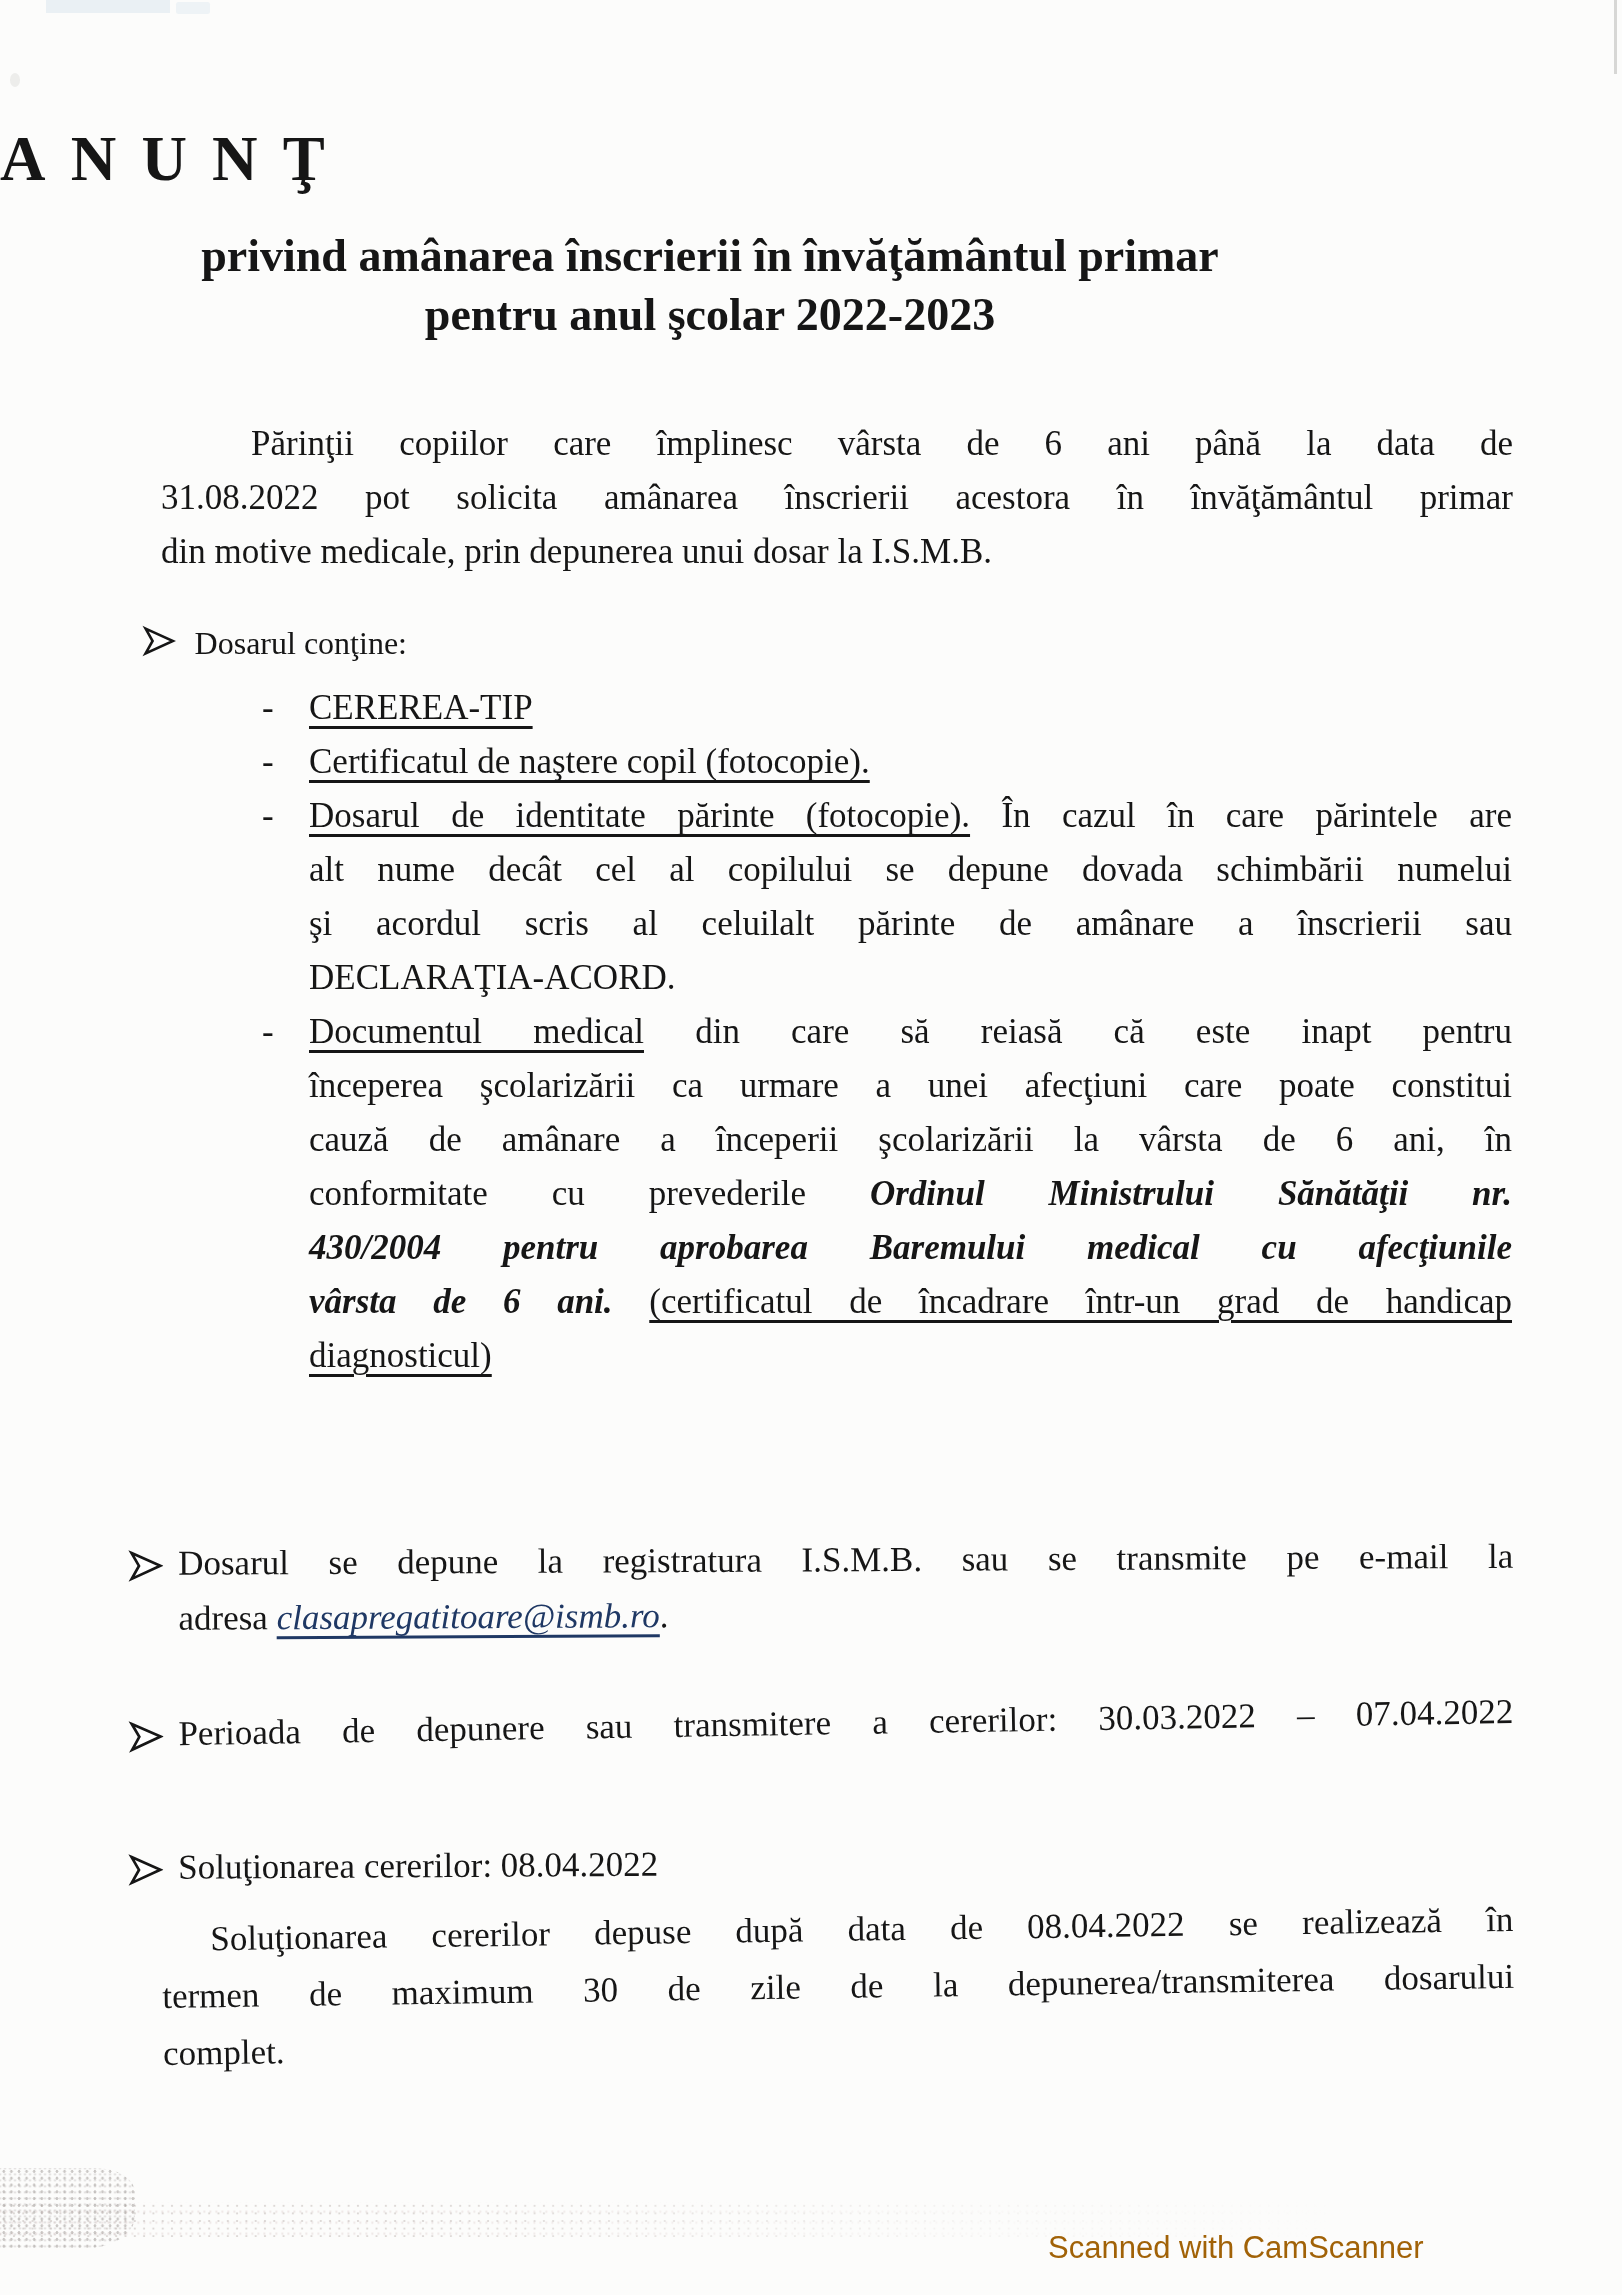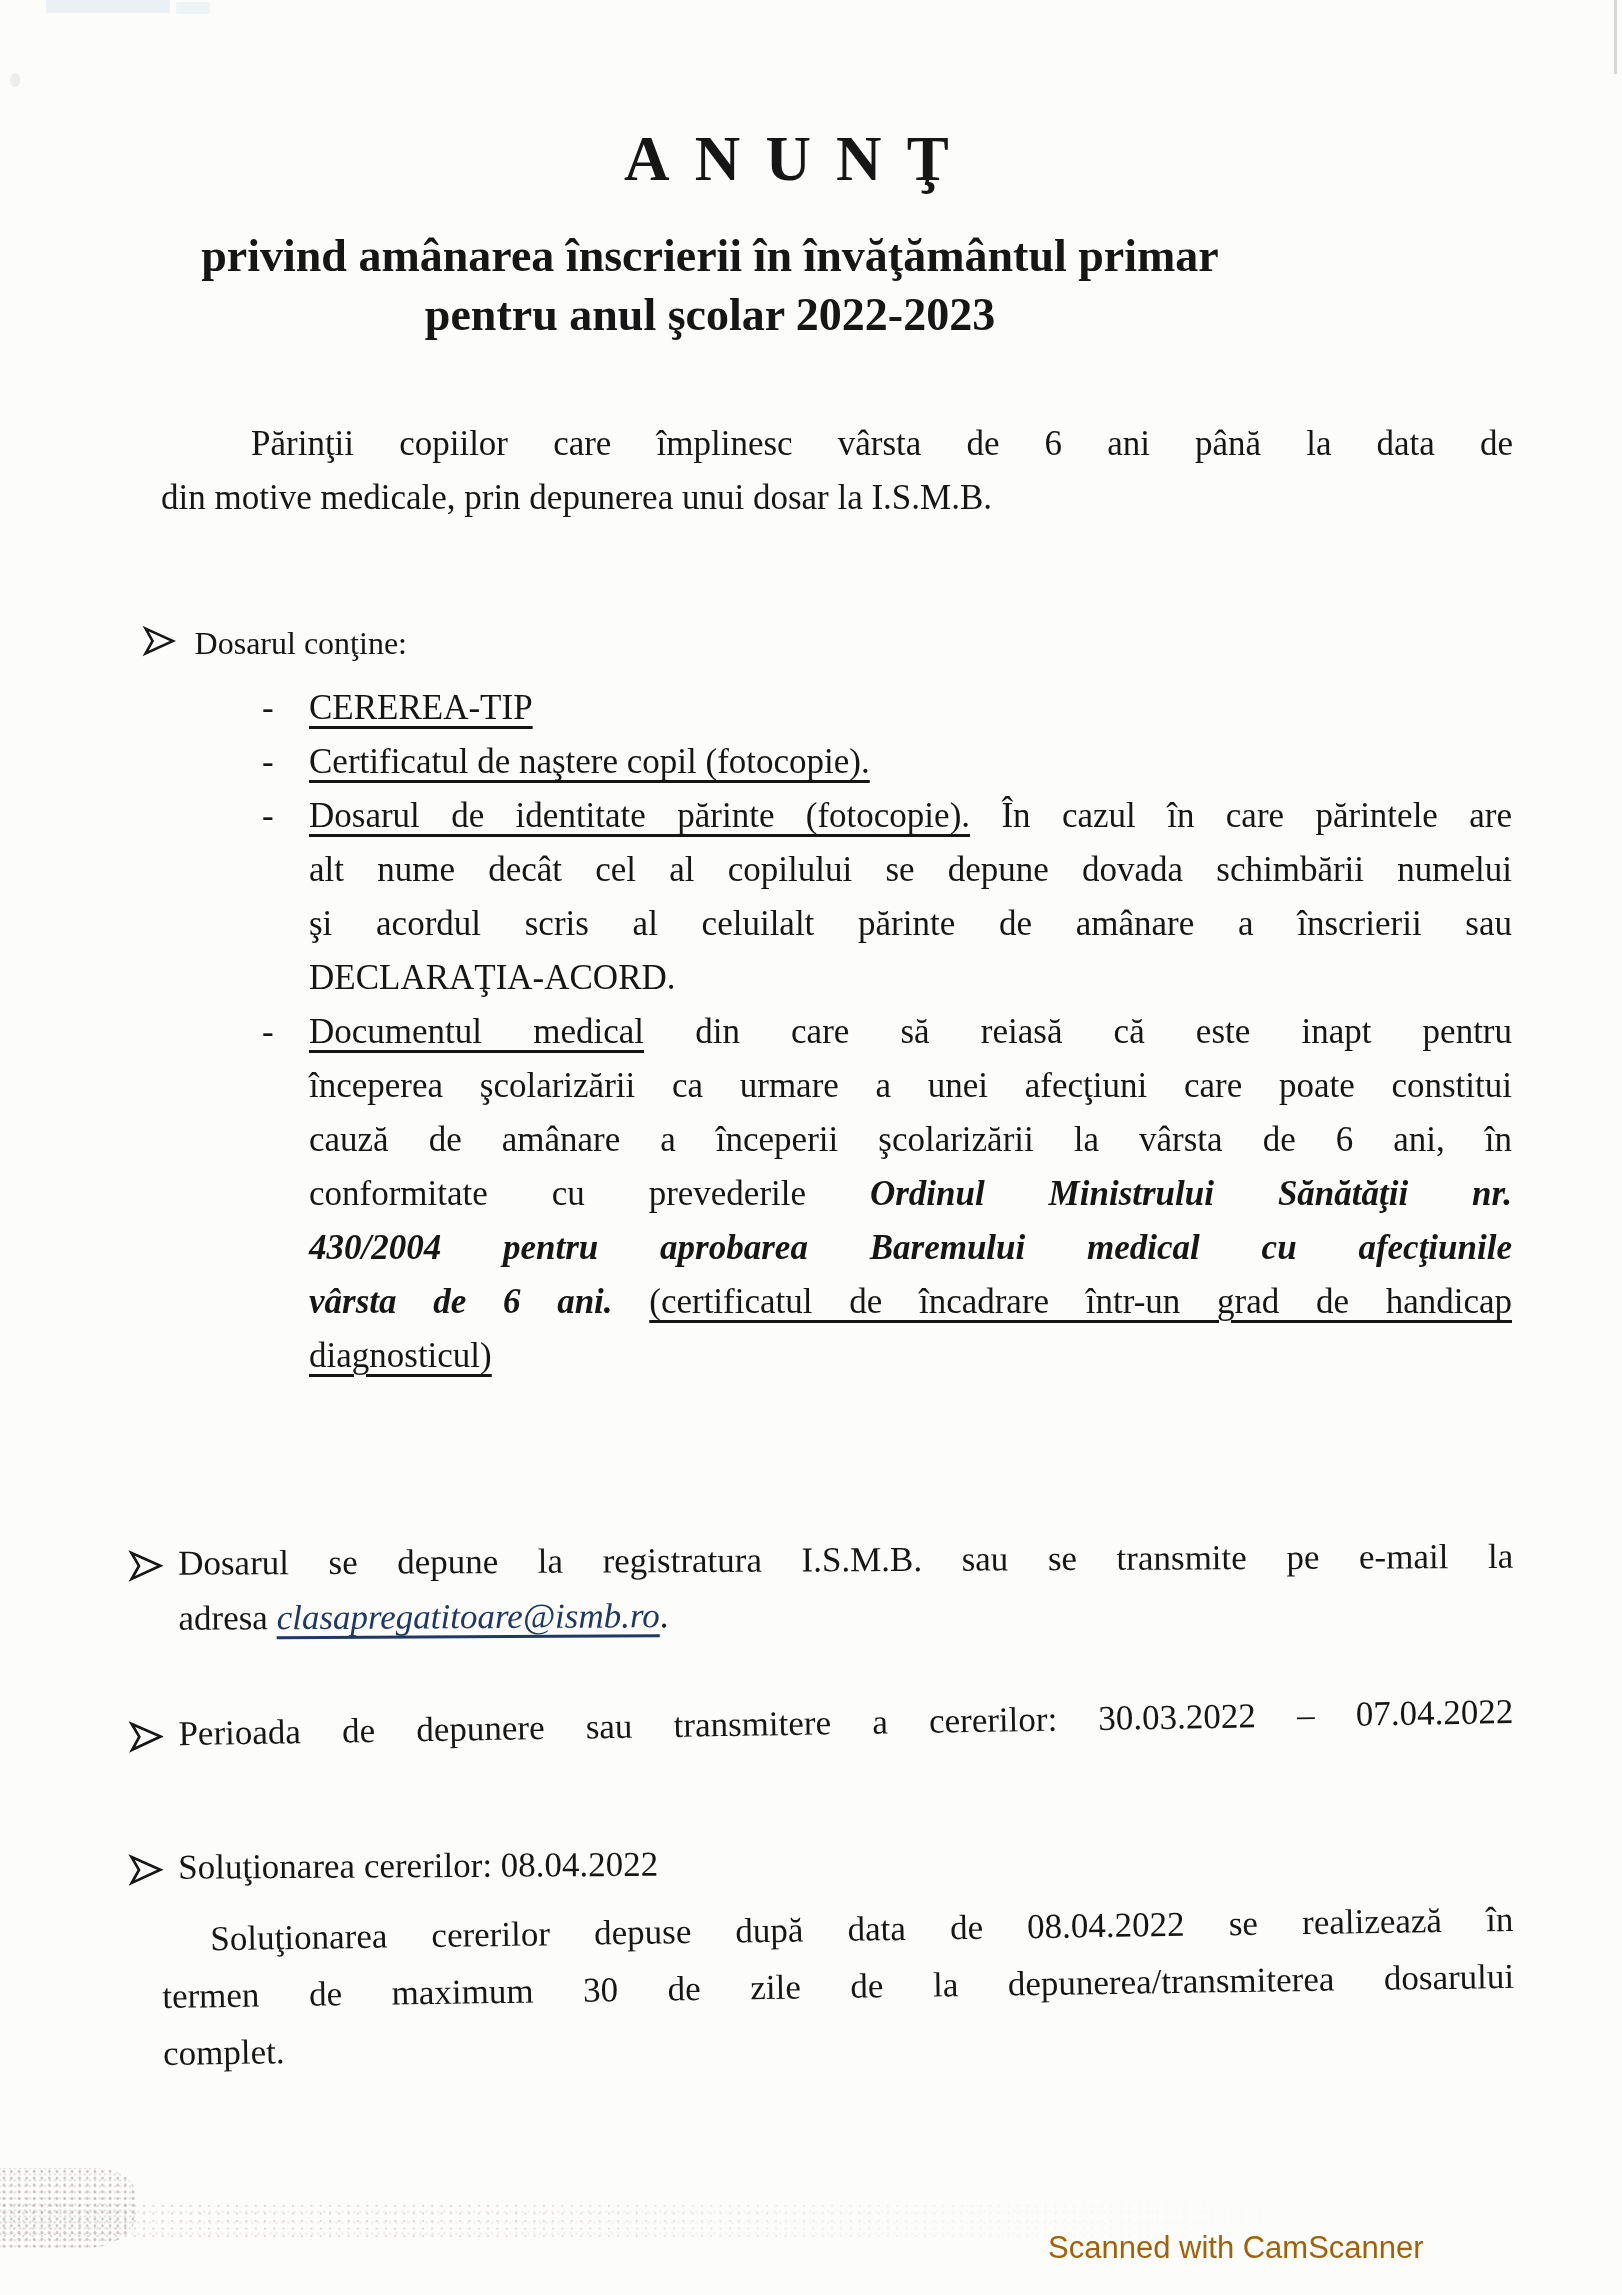--- a/index.html
+++ b/index.html
@@ -28,21 +28,21 @@
       radial-gradient(circle, rgba(190,160,160,.45) 0 0.9px, transparent 1.4px);
     background-size:9.3px 7.6px,6px 11px;background-position:0 0,3.4px 4.2px;
   }
   .art-band-fade{
     position:absolute;left:0;top:2163px;width:1369px;height:93px;
     background:linear-gradient(to right, rgba(252,252,251,0) 0%, rgba(252,252,251,0) 30%,
                rgba(252,252,251,.75) 70%, #fcfcfb 100%);
   }
   
   .title{
-    position:absolute;top:123px;left:0;width:1598px;margin:0;text-align:center;
+    position:absolute;top:123px;left:0;width:1598px;margin:0;text-align:left;
     font-size:63px;font-weight:700;letter-spacing:.40em;
   }
   .subtitle{position:absolute;top:226px;left:0;width:1420px;text-align:center;
     font-weight:700;font-size:46px;line-height:59px;}
   .intro{position:absolute;left:161px;top:417px;width:1352px;font-size:35px;line-height:54px;}
   .jl{text-align:justify;text-align-last:justify;}
   .ll{text-align:left;}
   .ind1{padding-left:90px;}
   .heading{position:absolute;left:142px;top:625px;font-size:32px;}
   .heading .harrow{display:inline-block;vertical-align:-3.4px;margin-right:18.6px;}
@@ -78,20 +78,21 @@
 
 <h1 class="title">ANUNŢ</h1>
 
 <div class="subtitle">
   <div>privind amânarea înscrierii în învăţământul primar</div>
   <div>pentru anul şcolar 2022-2023</div>
 </div>
 
 <div class="intro">
   <div class="jl ind1">Părinţii copiilor care împlinesc vârsta de 6 ani până la data de</div>
+  <div class="jl">31.08.2022 pot solicita amânarea înscrierii acestora în învăţământul primar</div>
   <div class="ll">din motive medicale, prin depunerea unui dosar la I.S.M.B.</div>
 </div>
 
 <div class="heading">
   <span class="harrow"><svg width="34" height="32" viewBox="0 0 22 21">
         <path d="M2.2 2.4 L20.2 10.5 L2.2 18.6 L6.8 10.5 Z" fill="#ffffff" stroke="#161616" stroke-width="1.7" stroke-linejoin="miter"></path>
       </svg></span><span>Dosarul conţine:</span>
 </div>
 
 <div class="items">

